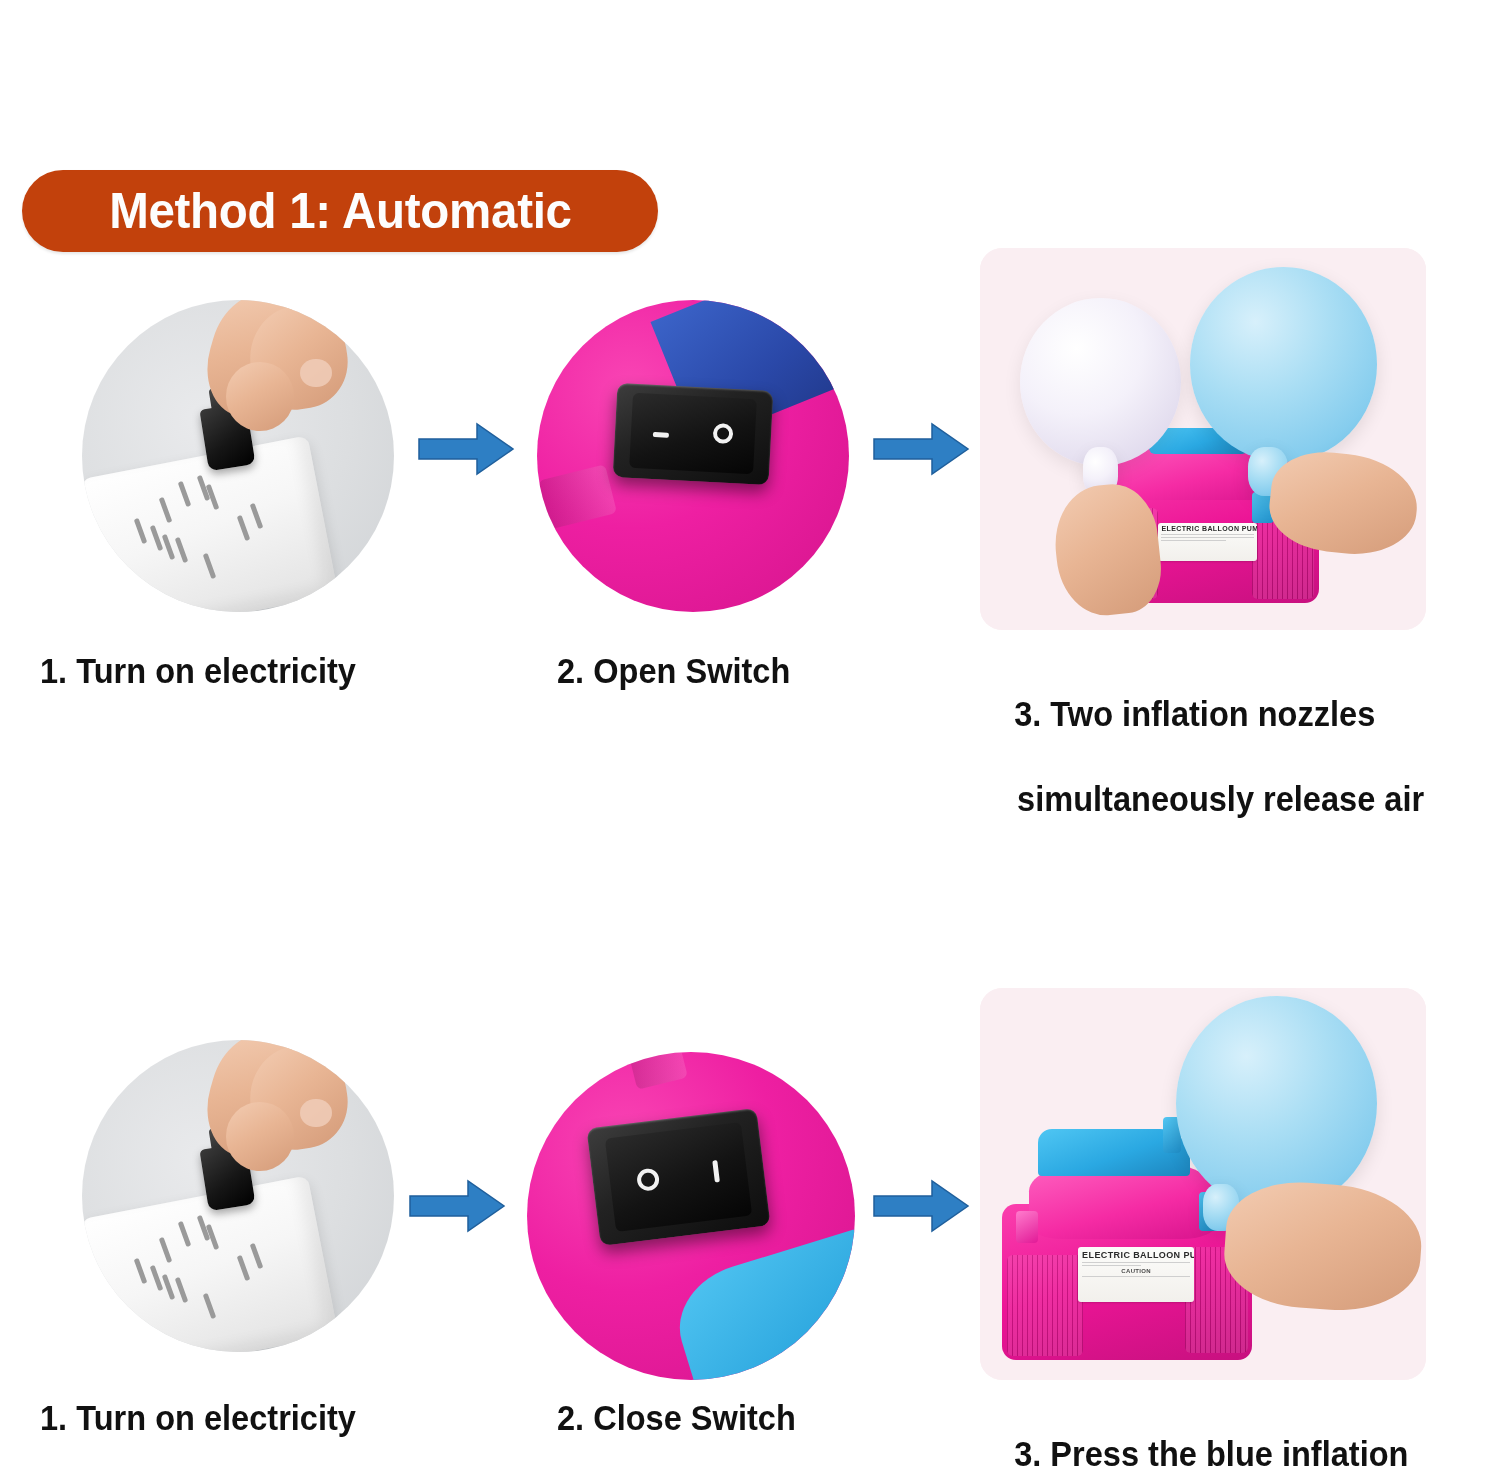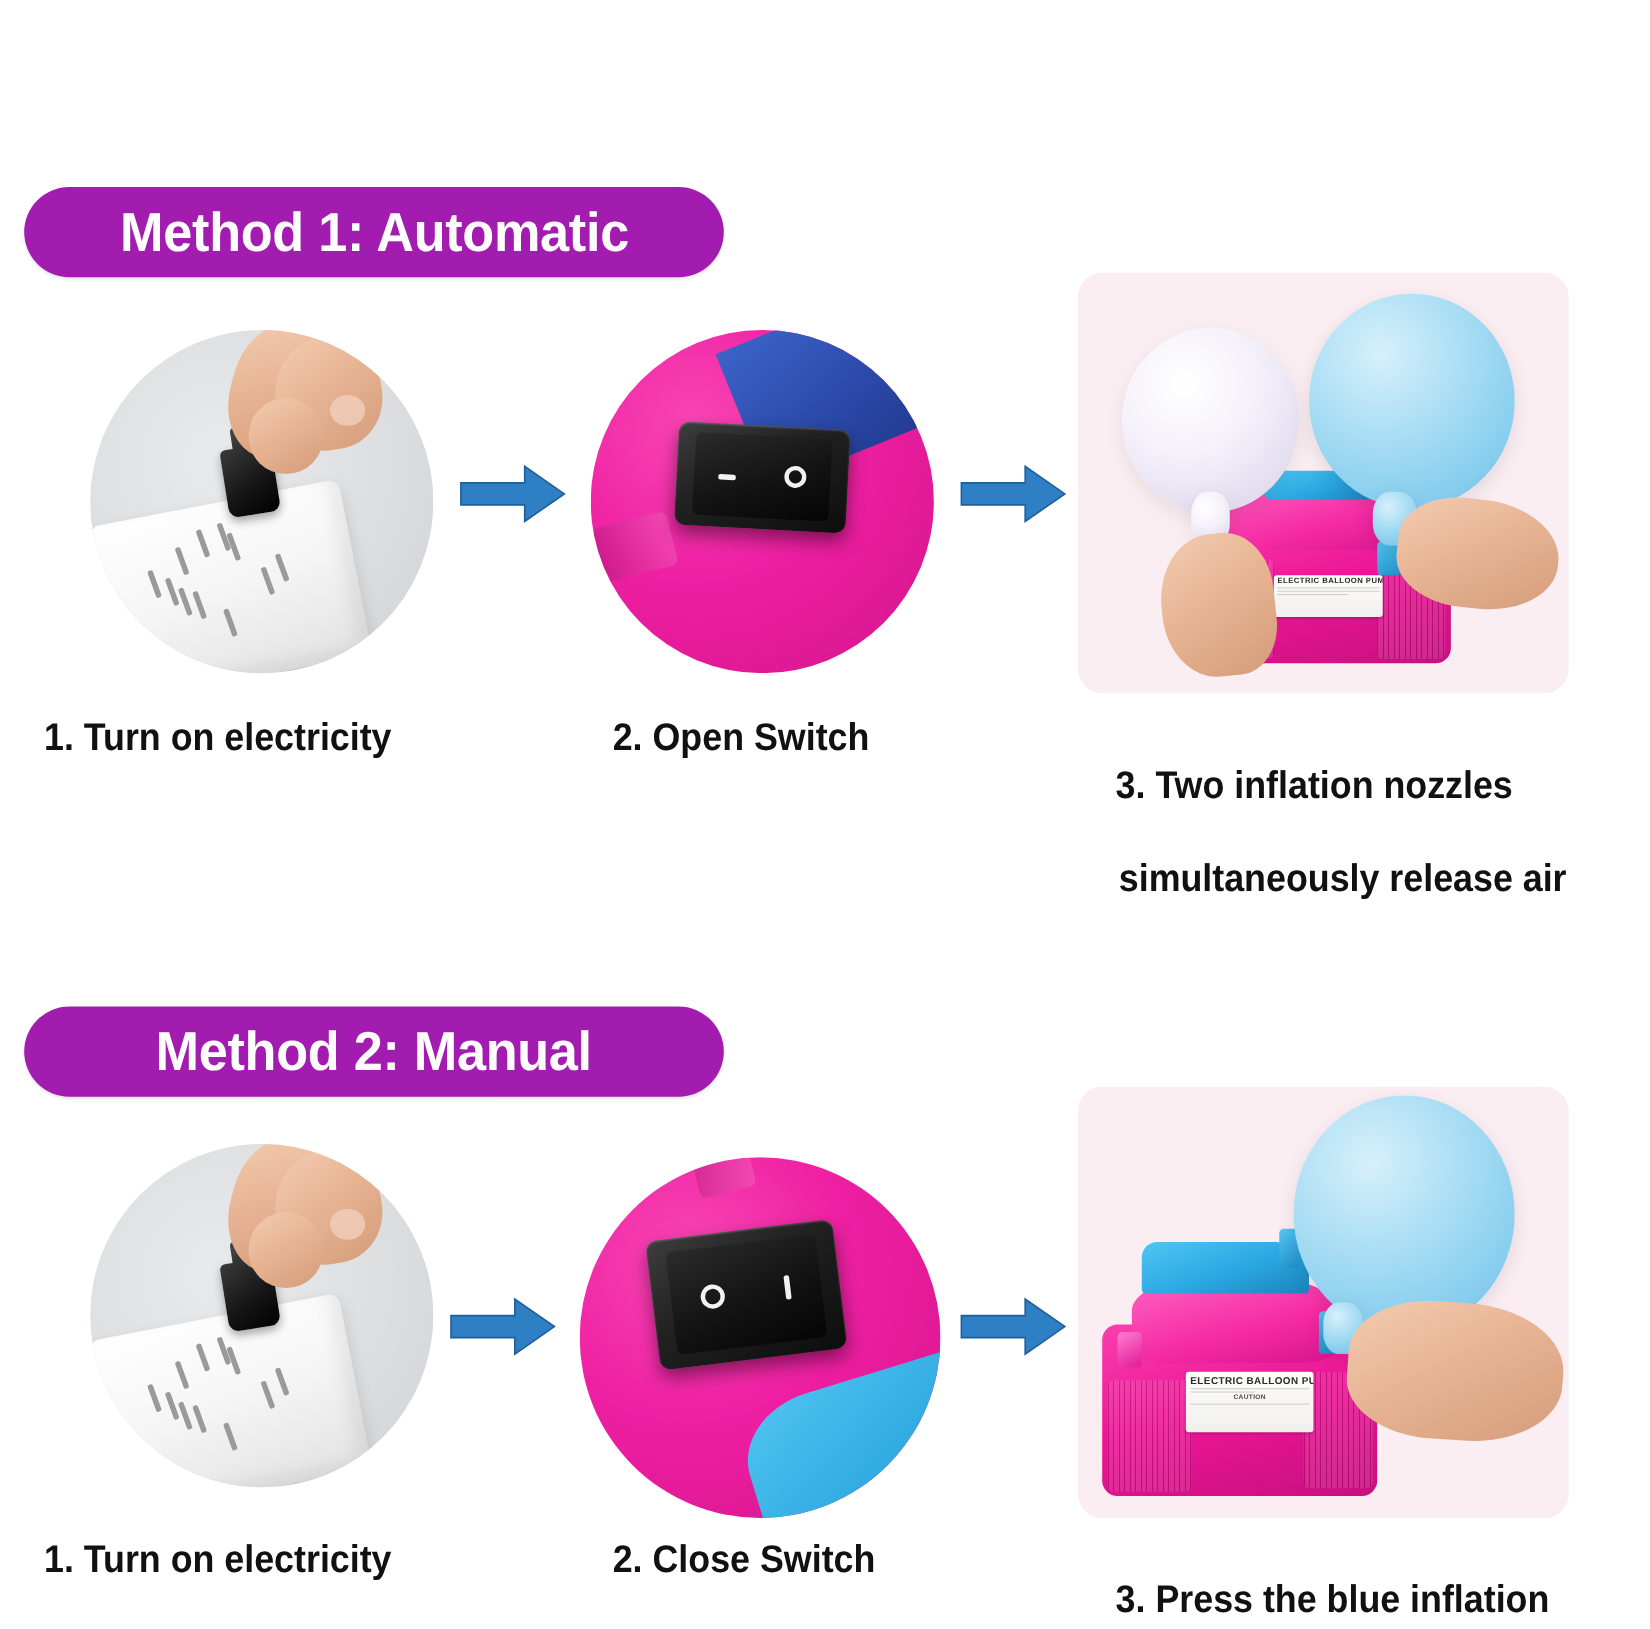--- a/index.html
+++ b/index.html
@@ -25,21 +25,21 @@
     transform: scaleX(0.92);
     text-shadow: 0 0 1px rgba(255,255,255,.6);
     white-space: nowrap;
   }
 
   
   .pill {
     position: absolute;
     height: 82px;
     border-radius: 41px;
-    background: #a21caf;
+    background: #c2410c;
     display: flex; align-items: center; justify-content: center;
     padding: 0 40px;
     box-shadow: 0 2px 3px rgba(0,0,0,.10);
   }
   .pill-text {
     color: #fdfdfd; font-size: 50px; font-weight: 700;
     transform: scaleX(0.95); white-space: nowrap;
     letter-spacing: -0.3px;
   }
   #pill-1 { left: 22px; top: 170px; width: 636px; }
@@ -306,23 +306,20 @@
     </div>
   </div>
 
   <div class="caption" style="left:40px; top:650px;">1. Turn on electricity</div>
   <div class="caption" style="left:557px; top:650px;">2. Open Switch</div>
   <div class="caption" style="left:978px; top:650px;">
     <span>3. Two inflation nozzles</span>
     <span class="cap-indent">simultaneously release air</span>
   </div>
 
-  <div class="pill" id="pill-2">
-    <span class="pill-text">Method 2: Manual</span>
-  </div>
 
   <div class="row" id="row-2">
 
     <div class="circle-panel" style="left:82px; top:10px; width:312px; height:312px;">
       <div class="ph-plug">
         <div class="ps-body"></div>
         <div class="ps-edge"></div>
         <div class="slot sv" style="left:26%; top:63%; transform:rotate(-20deg);"></div>
         <div class="slot sv" style="left:32%; top:58%; transform:rotate(-20deg);"></div>
         <div class="slot sv" style="left:38%; top:56%; transform:rotate(-20deg);"></div>

